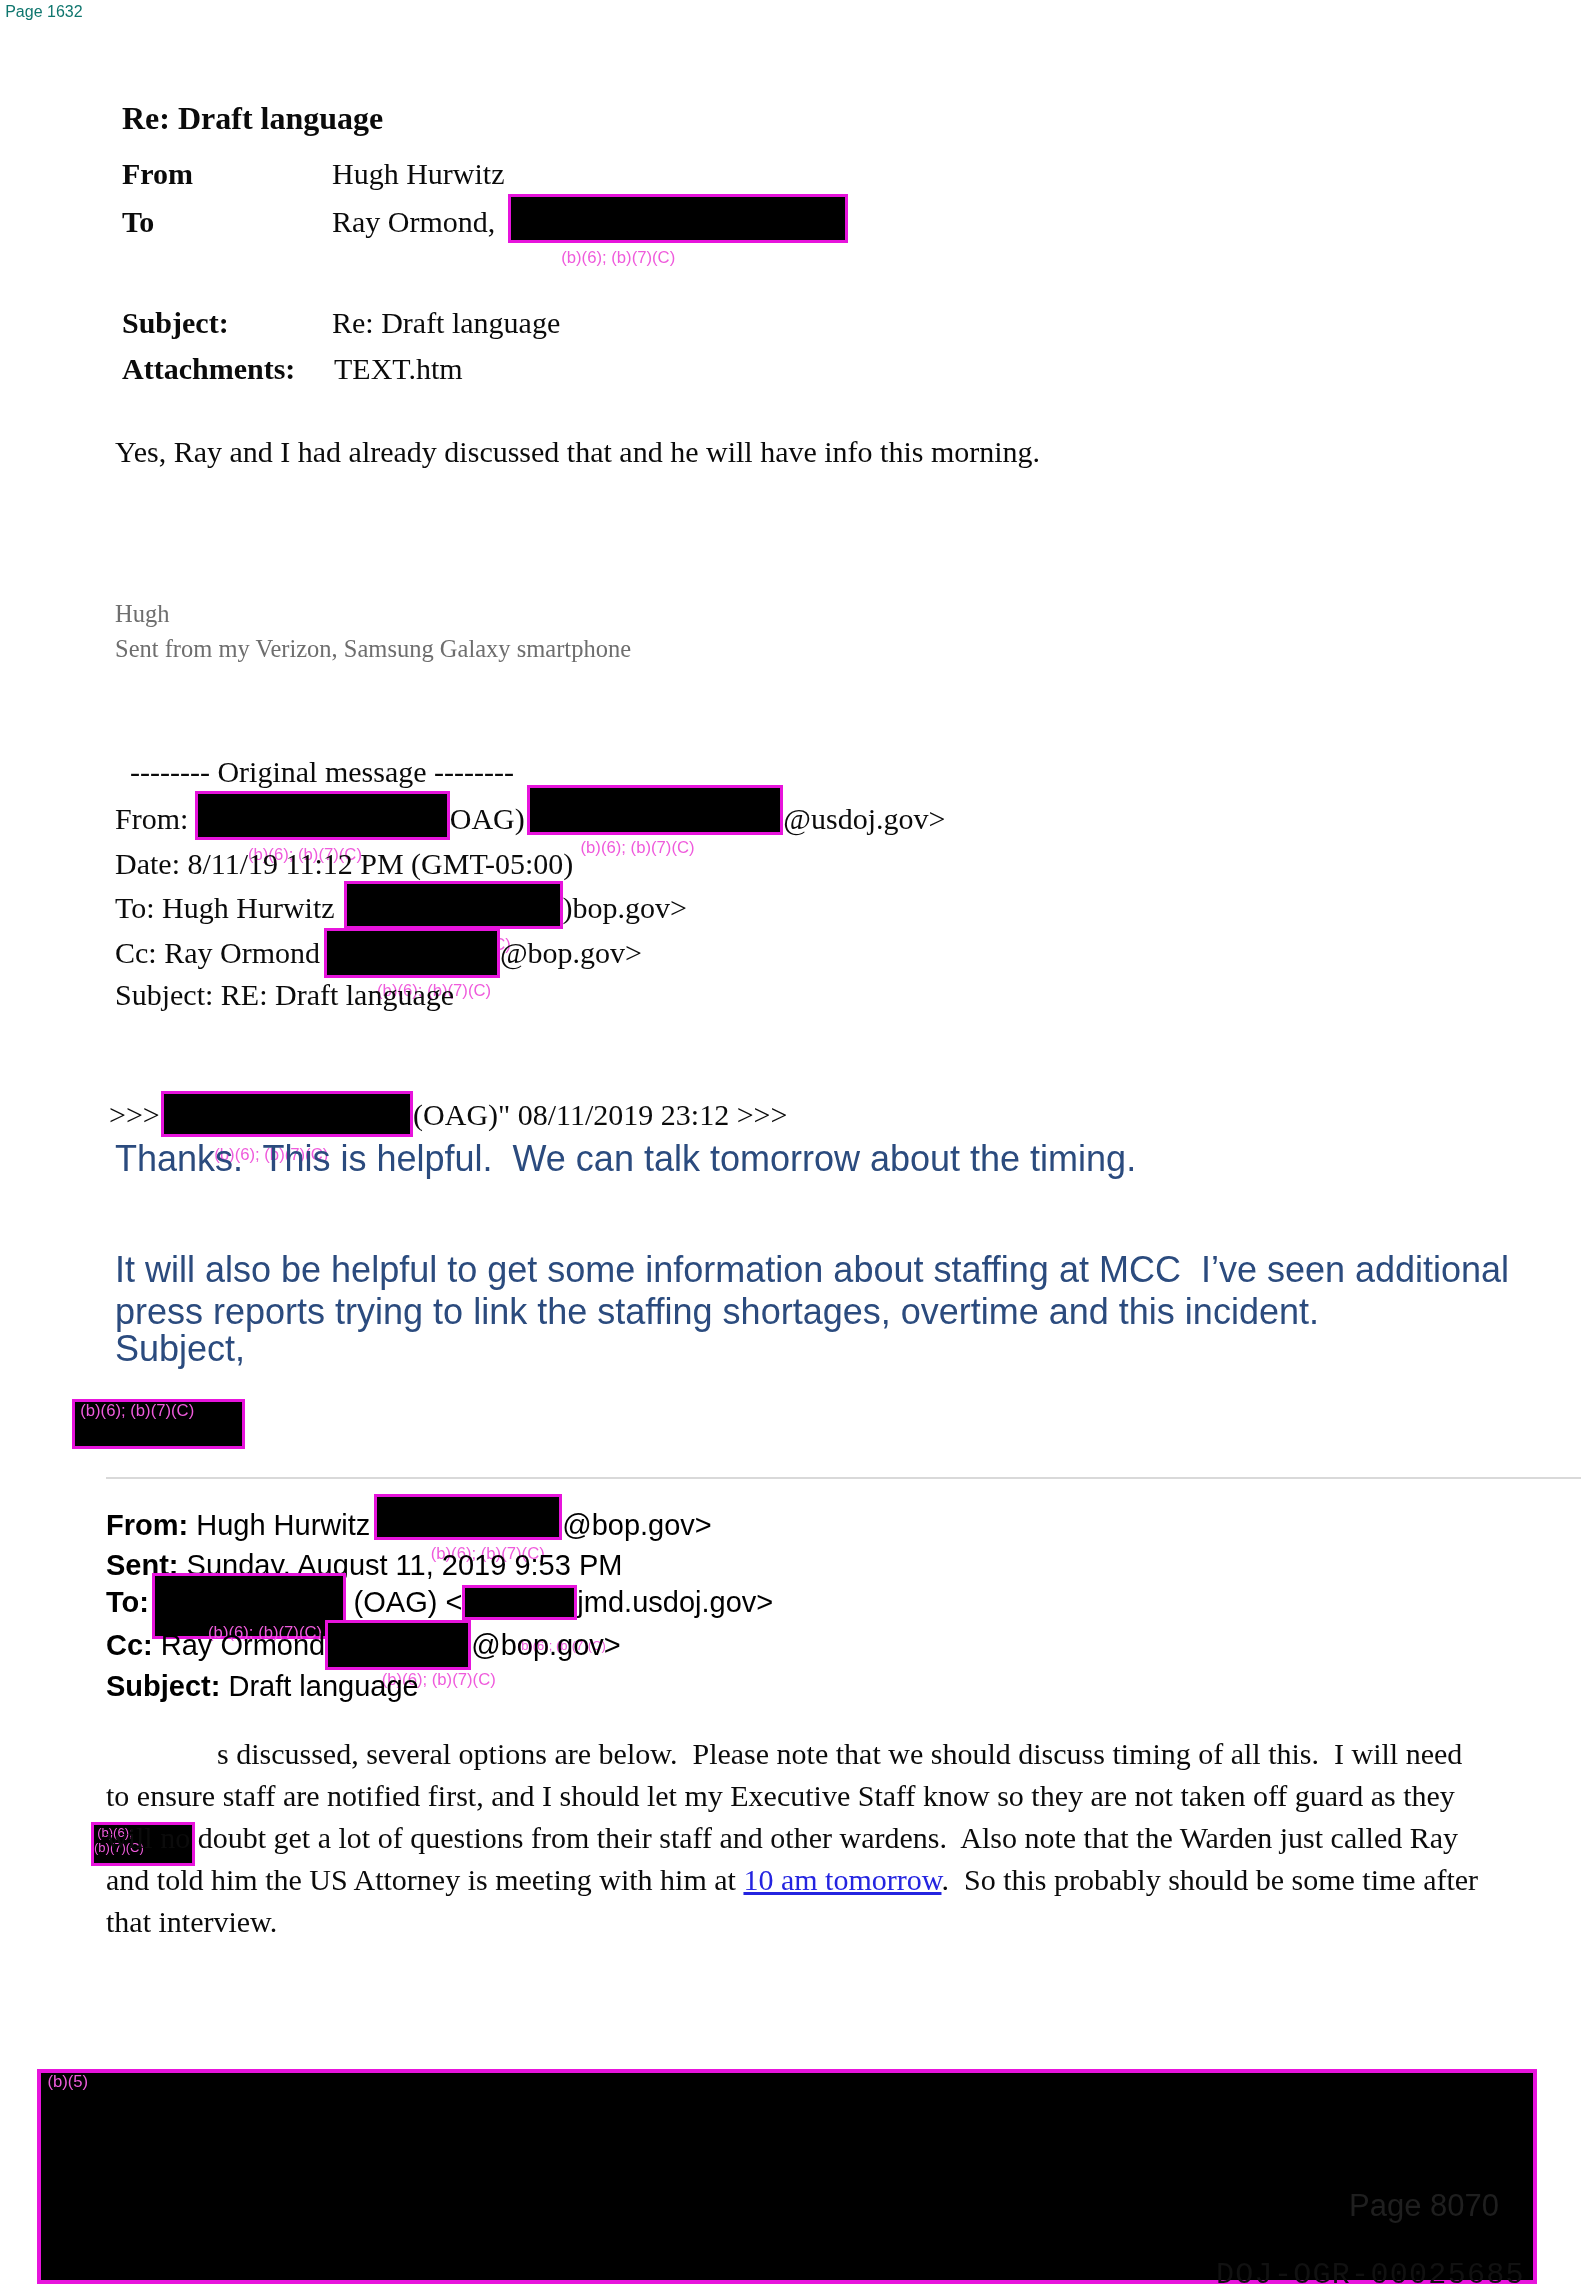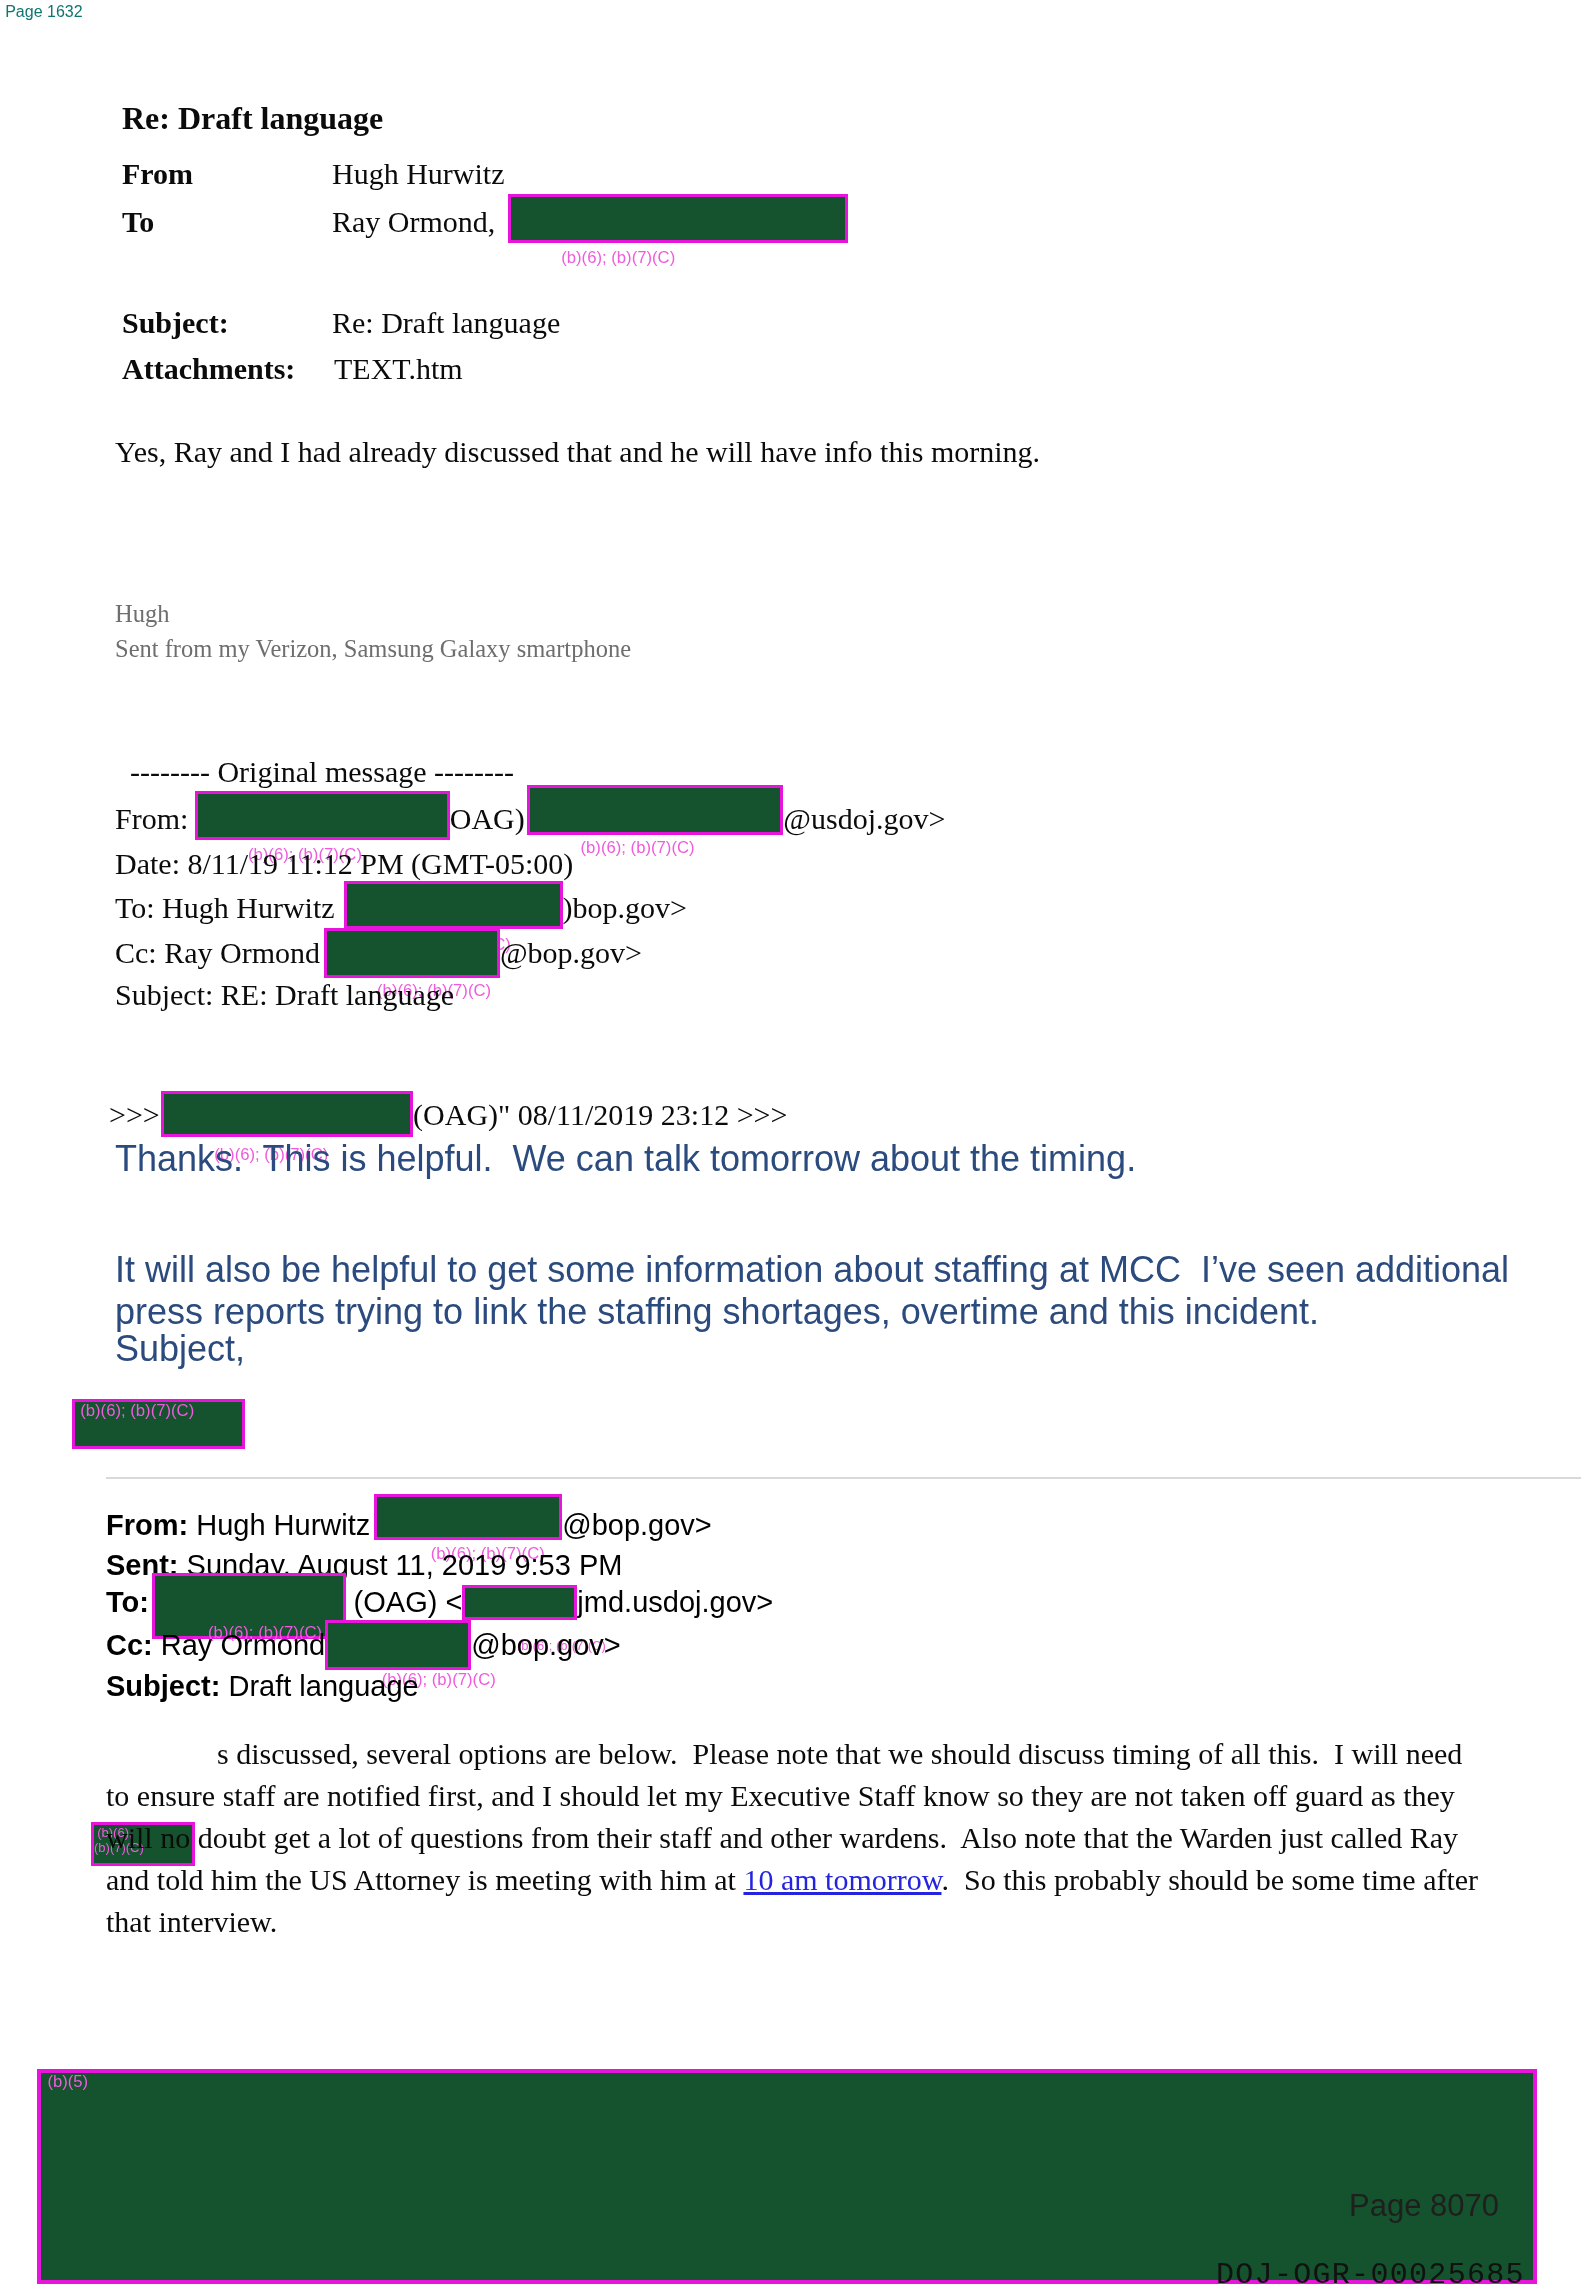--- a/index.html
+++ b/index.html
@@ -6,21 +6,21 @@
   .page{position:relative;width:1597px;height:2295px;background:#ffffff;overflow:hidden;
         font-family:"Liberation Serif",serif;color:#0b0b0b;}
   .abs{position:absolute;}
   .serif{font-family:"Liberation Serif",serif;font-size:30px;line-height:37px;color:#0b0b0b;}
   .row{display:flex;align-items:flex-start;white-space:pre;}
   .pre{white-space:pre-wrap;}
   .b{font-weight:bold;}
   .corner{font-family:"Liberation Sans",sans-serif;font-size:16px;color:#0f766e;}
   .title{font-size:32px;font-weight:bold;line-height:36px;}
   .hlabel{flex:none;width:210px;font-weight:bold;}
-  .rbox{box-sizing:border-box;border:3.9px solid #E714DC;background:#14532d;position:relative;flex:none;}
+  .rbox{box-sizing:border-box;border:3.9px solid #E714DC;background:#000000;position:relative;flex:none;}
   .rlabel{font-family:"Liberation Sans",sans-serif;font-size:16.7px;line-height:18.7px;color:#EF5BDC;
           padding:3.2px 0 0 5.2px;white-space:nowrap;}
   .rlabel.tiny{font-size:13px;line-height:15px;padding:1.9px 0 0 3.2px;}
   .sig{font-size:24.5px;line-height:35px;color:#6e6e6e;}
   .quote{font-family:"Liberation Sans",sans-serif;font-size:36px;line-height:42px;color:#2B4B7E;}
   .srow{font-family:"Liberation Sans",sans-serif;font-size:29px;line-height:35px;color:#000;}
   .divider{background:#d9d9d9;height:1.9px;}
   .para{font-size:30px;line-height:42px;text-indent:111px;}
   .link{color:#2424E0;text-decoration:underline;}
   .footer-page{font-family:"Liberation Sans",sans-serif;font-size:31px;color:#1f1f1f;}

